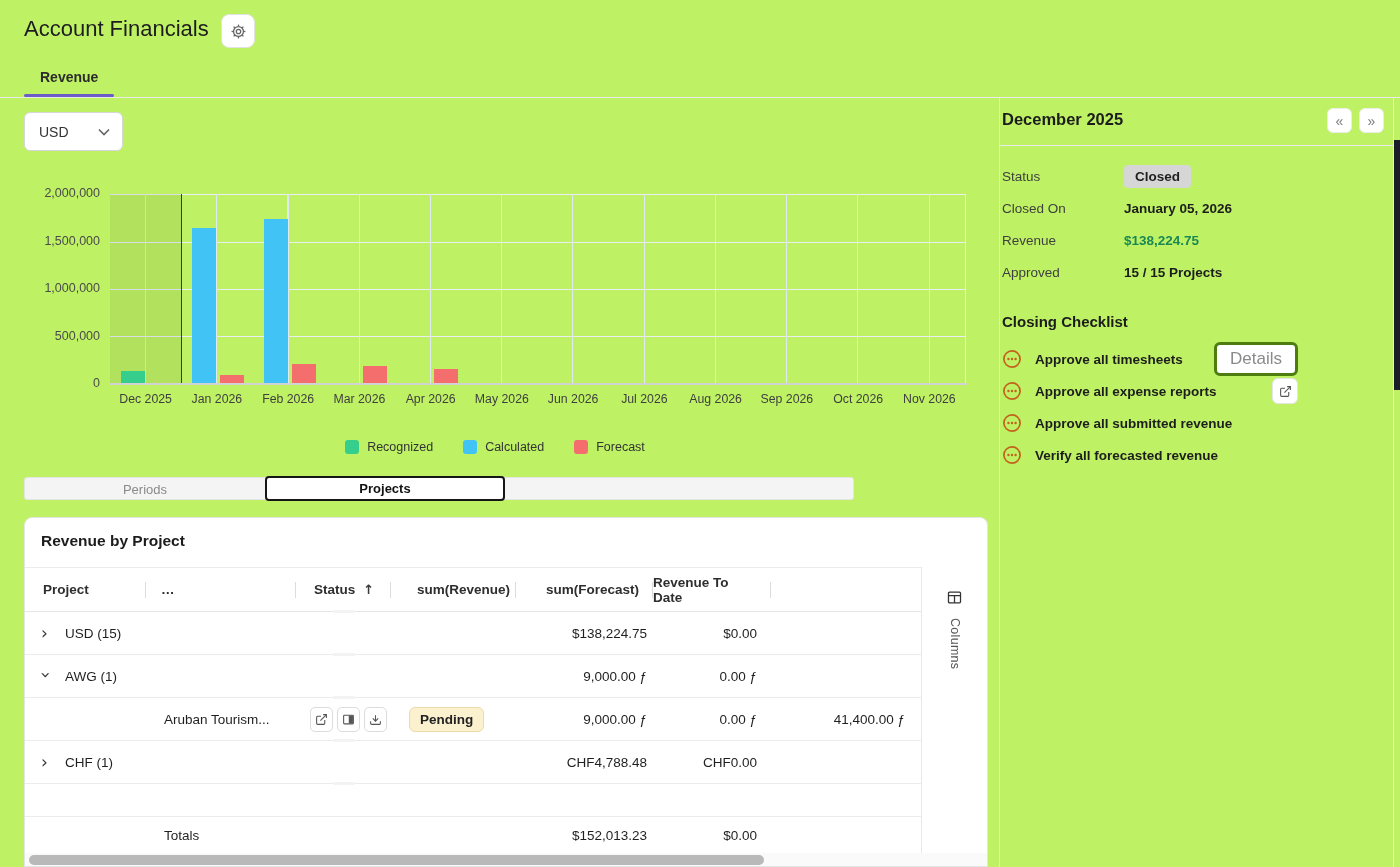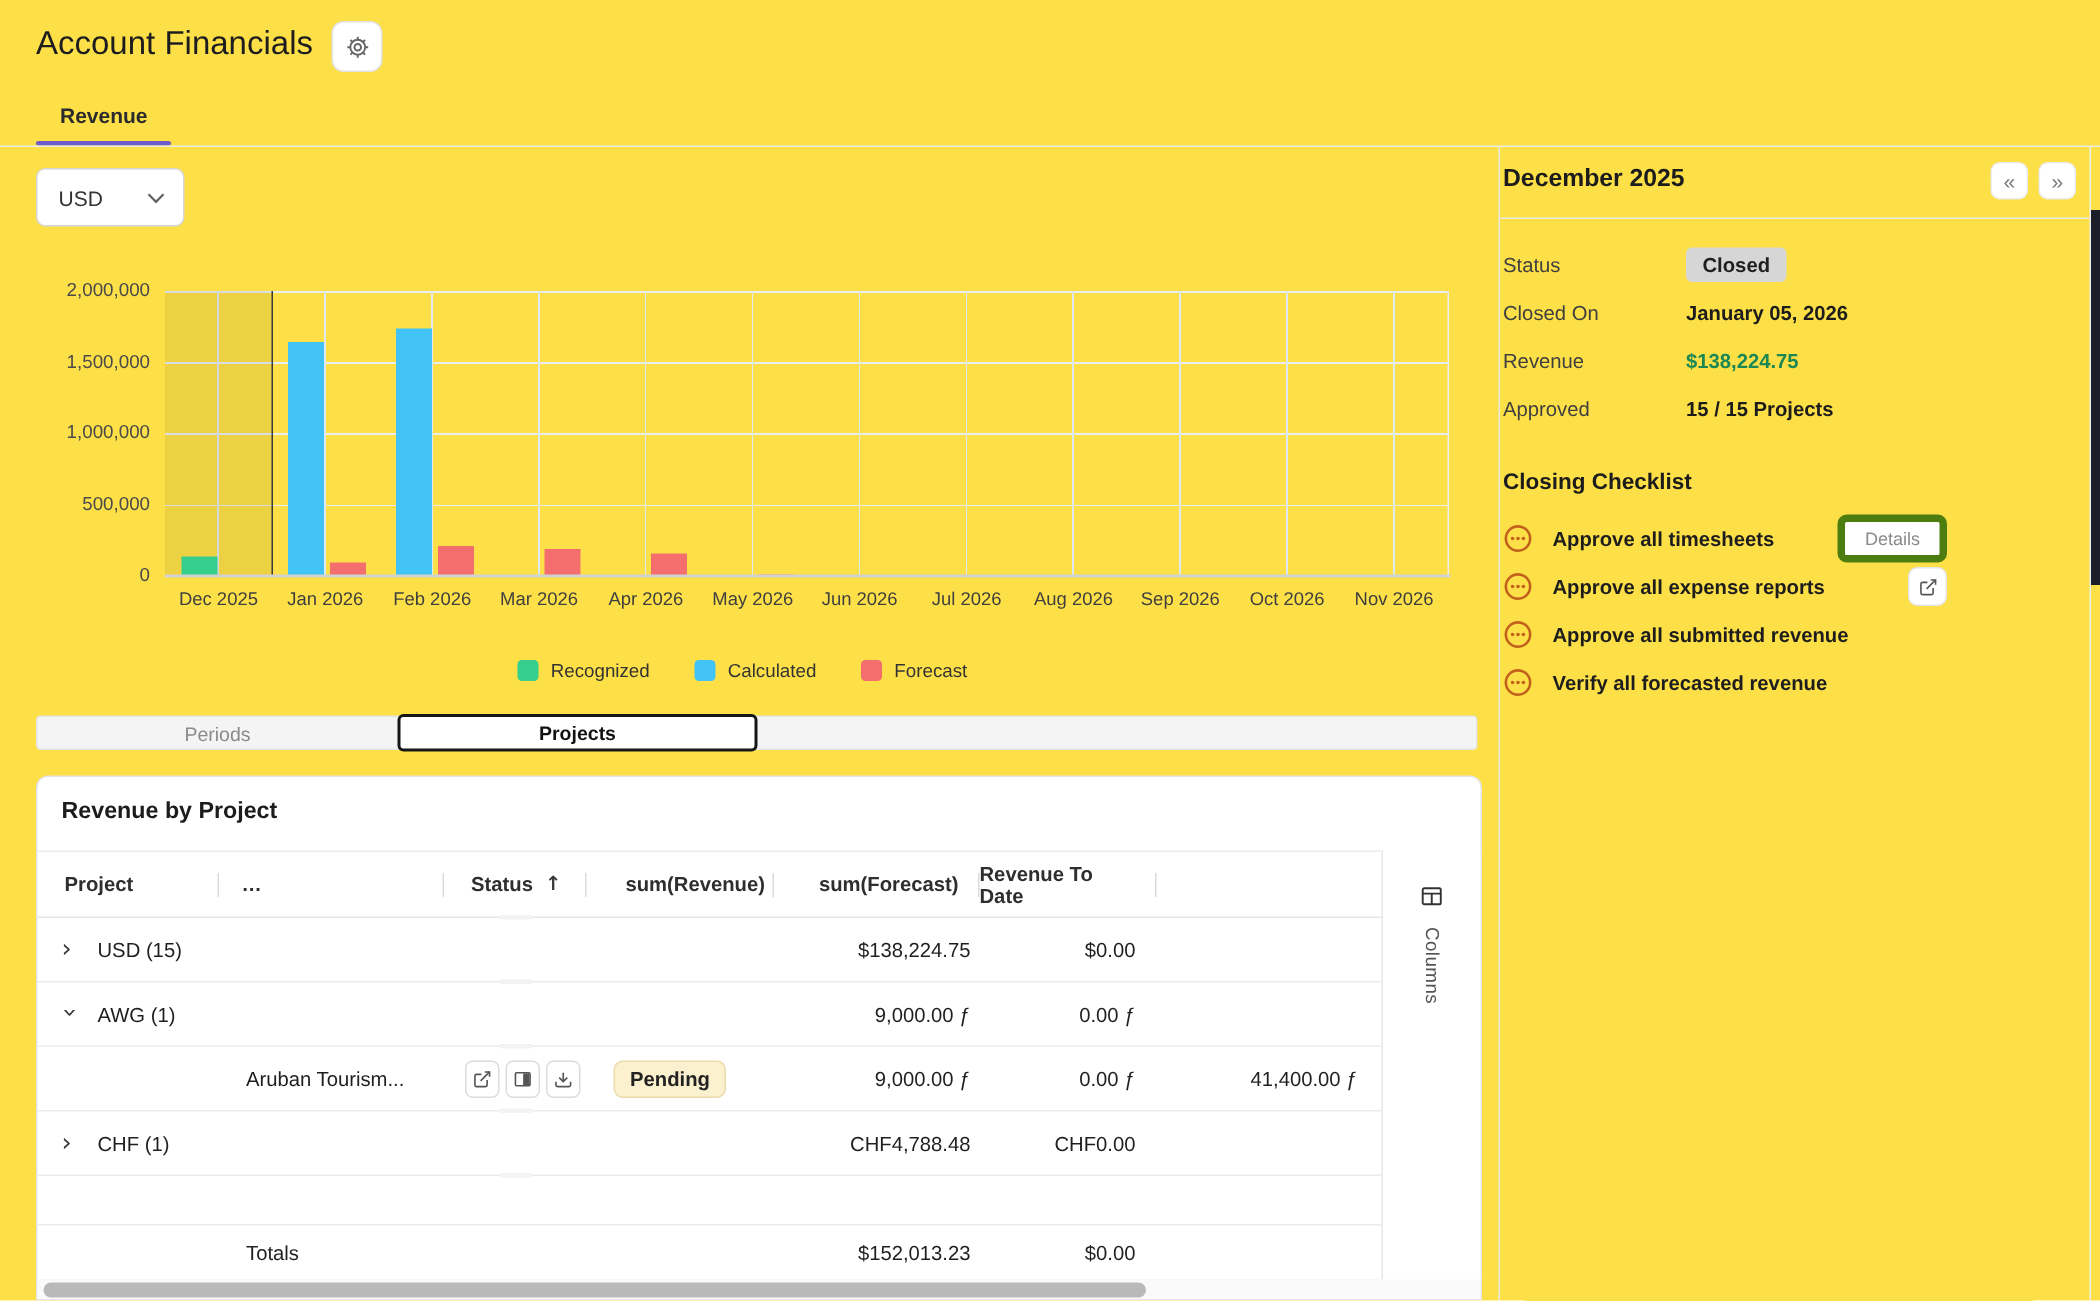--- a/index.html
+++ b/index.html
@@ -1,16 +1,16 @@
 <!DOCTYPE html>
 <html><head>
 <meta charset="utf-8">
 <style>
   html,body{margin:0;padding:0;background:#fff;}
-  .page{position:relative;width:1400px;height:867px;background:#fde047;overflow:hidden;
+  .page{position:relative;width:1400px;height:867px;background:#bef264;overflow:hidden;
         font-family:"Liberation Sans",sans-serif;color:#1f1f1f;}
   .abs{position:absolute;}
 
   
   .page-title{left:24px;top:16px;font-size:22px;font-weight:500;color:#1d1d1f;}
   .gear-btn{left:221px;top:14px;width:32px;height:32px;border:1px solid #e2e2e2;border-radius:8px;
             background:#fff;display:flex;align-items:center;justify-content:center;cursor:pointer;}
   .tab{left:40px;top:69px;font-size:14px;font-weight:700;color:#2b2b2b;cursor:pointer;}
   .tab-underline{left:24px;top:94px;width:90px;height:3px;background:#6e5bc8;border-radius:2px;}
   .header-divider{left:0;top:97px;width:1400px;height:1px;background:#ebebeb;}
@@ -34,21 +34,21 @@
   .axis-line{position:absolute;left:110px;top:189px;width:857px;height:2px;background:#d2d2d2;}
   .bar{position:absolute;bottom:0;width:24px;}
   .x-axis{position:absolute;left:110px;top:198px;width:855px;height:18px;}
   .xtick{position:absolute;top:0;width:71.25px;text-align:center;font-size:12.3px;color:#3f3f3f;}
 
   .legend{left:0;top:440px;width:990px;display:flex;justify-content:center;gap:30px;}
   .legend-item{display:flex;align-items:center;gap:8px;font-size:12.5px;color:#333;justify-content:flex-end;}
   .sw{width:14px;height:14px;border-radius:3px;display:inline-block;}
 
   
-  .segbar{left:24px;top:477px;width:961px;height:23px;background:#f4f4f4;border:1px solid #e4e4e4;
+  .segbar{left:24px;top:477px;width:830px;height:23px;background:#f4f4f4;border:1px solid #e4e4e4;
           border-radius:3px;display:flex;overflow:visible;box-sizing:border-box;}
   .seg-opt{width:240px;height:23px;line-height:23px;text-align:center;font-size:13px;color:#8a8a8a;cursor:pointer;}
   .seg-opt.sel{background:#fff;border:2px solid #161616;border-radius:4px;height:25px;line-height:21px;
                margin-top:-2px;box-sizing:border-box;color:#111;font-weight:600;}
 
   
   .card{left:24px;top:517px;width:964px;height:350px;border:1px solid #e4e4e4;border-radius:8px 8px 0 0;
         background:#fff;box-sizing:border-box;overflow:hidden;}
   .card-title{position:absolute;left:16px;top:14px;font-size:15.5px;font-weight:700;color:#1c1c1c;}
   .thead{position:absolute;left:0;top:49px;width:898px;height:45px;border-top:1px solid #ececec;
@@ -94,22 +94,22 @@
   .pfields{left:1002px;top:160px;width:330px;}
   .prow{display:flex;align-items:center;height:32px;}
   .plabel{width:122px;font-size:13.5px;color:#3f3f3f;}
   .pval{font-size:13.5px;font-weight:700;color:#1c1c1c;}
   .pval.money{color:#1a8754;}
   .pbadge{background:#d6d6d6;border-radius:4px;padding:4px 11px;font-size:13.5px;font-weight:600;color:#1f1f1f;}
   .cl-title{left:1002px;top:313px;font-size:15px;font-weight:700;color:#1c1c1c;}
   .checklist{left:1002px;top:343px;width:296px;}
   .citem{display:flex;align-items:center;height:32px;}
   .citem .lbl{margin-left:13px;font-size:13.5px;font-weight:600;color:#1d1d1d;}
-  .details-btn{margin-left:auto;border:5px solid #4d7c0f;border-radius:6px;background:#fff;color:#8a8a8a;
-               font-size:12px;padding:4px 13px;cursor:pointer;font-family:"Liberation Sans",sans-serif;}
+  .details-btn{margin-left:auto;border:3px solid #4d7c0f;border-radius:6px;background:#fff;color:#8a8a8a;
+               font-size:17px;padding:4px 13px;cursor:pointer;font-family:"Liberation Sans",sans-serif;}
   .link-btn{margin-left:auto;width:24px;height:24px;border:1px solid #e5e5e5;border-radius:6px;background:#fff;
             display:flex;align-items:center;justify-content:center;cursor:pointer;}
   svg{display:block;}
 </style>
 </head>
 <body>
 
 <div class="page">
 
   <div class="abs page-title">Account Financials</div>

